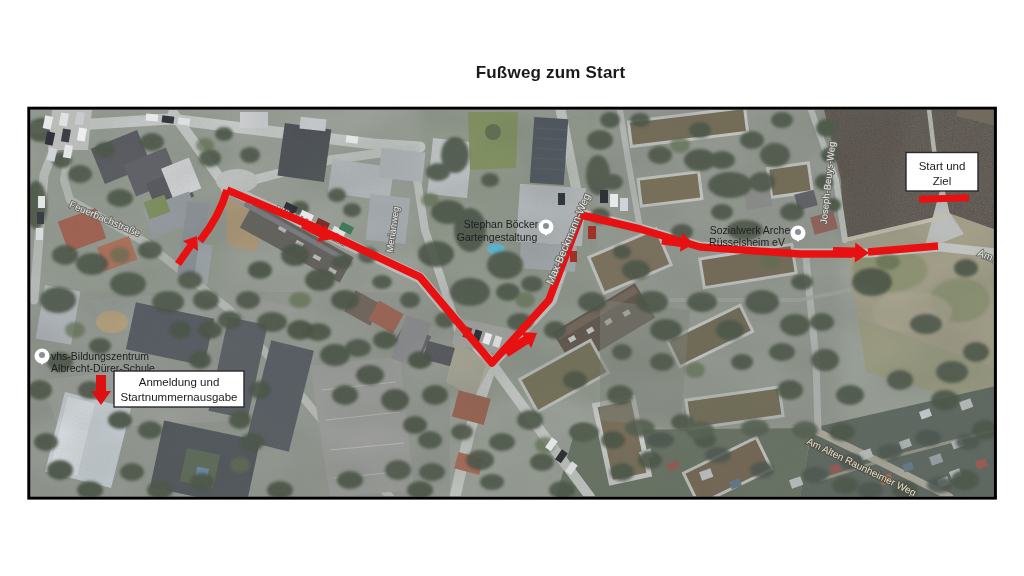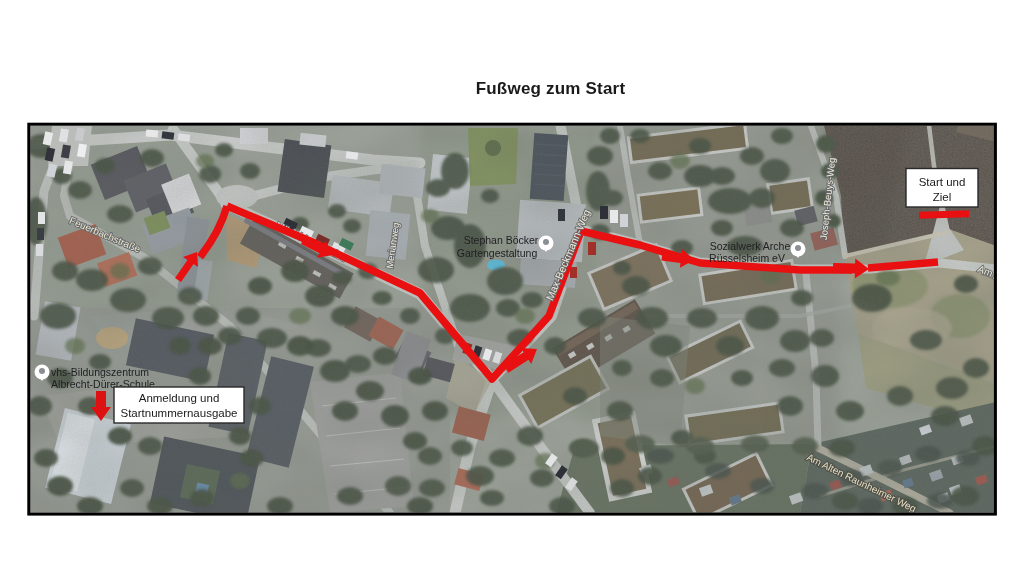--- a/index.html
+++ b/index.html
@@ -1,17 +1,17 @@
 <!DOCTYPE html>
 <html><head>
 <meta charset="utf-8">
 <style>
 html,body{margin:0;padding:0;width:1024px;height:576px;background:#ffffff;overflow:hidden;
 font-family:"Liberation Sans",sans-serif;}
-#stage{position:absolute;left:0;top:16px;width:1024px;height:506px;}
+#stage{position:absolute;left:0;top:0;width:1024px;height:506px;}
 text{font-family:"Liberation Sans",sans-serif;}
 </style>
 </head>
 <body>
 <div id="stage">
 
 <div style="position:absolute;left:0;top:63px;width:1101px;text-align:center;font-size:17px;font-weight:bold;color:#1a1a1a;letter-spacing:0.2px;">Fußweg zum Start</div>
 <svg width="1024" height="576" viewBox="0 0 1024 576" style="position:absolute;left:0;top:0;">
 <defs>
 <clipPath id="mapclip">

